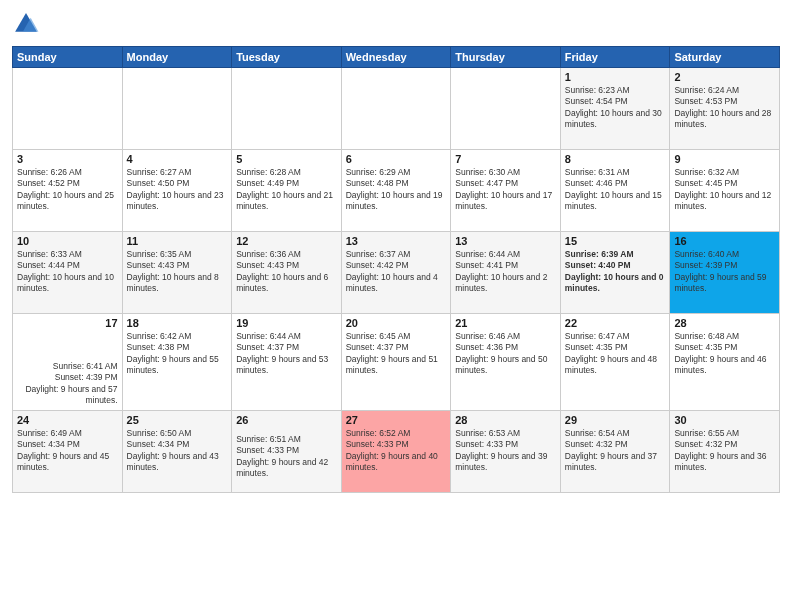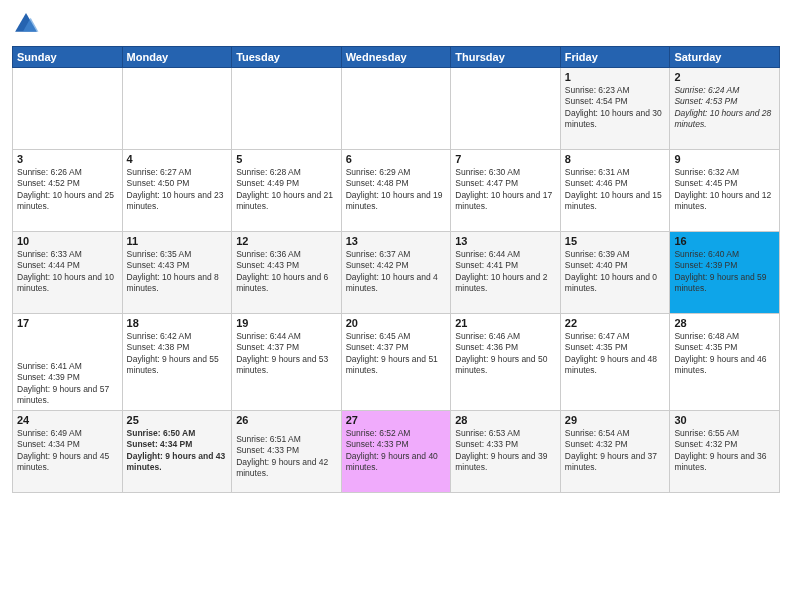--- a/index.html
+++ b/index.html
@@ -137,21 +137,21 @@
           <td class="empty-cell"></td>
           <td class="empty-cell"></td>
           <td style="background: rgb(245, 245, 245);">
             <span class="day-number">1</span>
             <div class="day-info" style="white-space: pre-line;">Sunrise: 6:23 AM
 Sunset: 4:54 PM
 Daylight: 10 hours and 30 minutes.</div>
           </td>
           <td style="background: rgb(245, 245, 245);">
             <span class="day-number">2</span>
-            <div class="day-info" style="white-space: pre-line; font-style: italic;">Sunrise: 6:24 AM
+            <div class="day-info" style="white-space: pre-line;">Sunrise: 6:24 AM
 Sunset: 4:53 PM
 Daylight: 10 hours and 28 minutes.</div>
           </td>
         </tr>
         <tr>
           <td style="background: rgb(255, 255, 255);">
             <span class="day-number">3</span>
             <div class="day-info" style="white-space: pre-line;">Sunrise: 6:26 AM
 Sunset: 4:52 PM
 Daylight: 10 hours and 25 minutes.</div>
@@ -219,33 +219,33 @@
 Daylight: 10 hours and 4 minutes.</div>
           </td>
           <td style="background: rgb(245, 245, 245);">
             <span class="day-number">13</span>
             <div class="day-info" style="white-space: pre-line;">Sunrise: 6:44 AM
 Sunset: 4:41 PM
 Daylight: 10 hours and 2 minutes.</div>
           </td>
           <td style="background: rgb(245, 245, 245);">
             <span class="day-number">15</span>
-            <div class="day-info" style="white-space: pre-line;">Sunrise: 6:39 AM
+            <div class="day-info" style="white-space: pre-line; font-weight: bold;">Sunrise: 6:39 AM
 Sunset: 4:40 PM
 Daylight: 10 hours and 0 minutes.</div>
           </td>
           <td style="background: #0ea5e9;">
             <span class="day-number">16</span>
             <div class="day-info" style="white-space: pre-line;">Sunrise: 6:40 AM
 Sunset: 4:39 PM
 Daylight: 9 hours and 59 minutes.</div>
           </td>
         </tr>
         <tr>
-          <td style="background: rgb(255, 255, 255);">
+          <td style="background: rgb(255, 255, 255); text-align: right;">
             <span class="day-number">17</span>
             <div class="day-info" style="white-space: pre-line; margin-top: 32px;">Sunrise: 6:41 AM
 Sunset: 4:39 PM
 Daylight: 9 hours and 57 minutes.</div>
           </td>
           <td style="background: rgb(255, 255, 255);">
             <span class="day-number">18</span>
             <div class="day-info" style="white-space: pre-line;">Sunrise: 6:42 AM
 Sunset: 4:38 PM
 Daylight: 9 hours and 55 minutes.</div>
@@ -283,31 +283,31 @@
         </tr>
         <tr>
           <td style="background: rgb(245, 245, 245);">
             <span class="day-number">24</span>
             <div class="day-info" style="white-space: pre-line;">Sunrise: 6:49 AM
 Sunset: 4:34 PM
 Daylight: 9 hours and 45 minutes.</div>
           </td>
           <td style="background: rgb(245, 245, 245);">
             <span class="day-number">25</span>
-            <div class="day-info" style="white-space: pre-line; font-weight: bold;">Sunrise: 6:50 AM
+            <div class="day-info" style="white-space: pre-line;">Sunrise: 6:50 AM
 Sunset: 4:34 PM
 Daylight: 9 hours and 43 minutes.</div>
           </td>
           <td style="background: rgb(245, 245, 245);">
             <span class="day-number">26</span>
             <div class="day-info" style="white-space: pre-line; margin-top: 8px;">Sunrise: 6:51 AM
 Sunset: 4:33 PM
 Daylight: 9 hours and 42 minutes.</div>
           </td>
-          <td style="background: #f0abfc;">
+          <td style="background: #fca5a5;">
             <span class="day-number">27</span>
             <div class="day-info" style="white-space: pre-line;">Sunrise: 6:52 AM
 Sunset: 4:33 PM
 Daylight: 9 hours and 40 minutes.</div>
           </td>
           <td style="background: rgb(245, 245, 245);">
             <span class="day-number">28</span>
             <div class="day-info" style="white-space: pre-line;">Sunrise: 6:53 AM
 Sunset: 4:33 PM
 Daylight: 9 hours and 39 minutes.</div>

